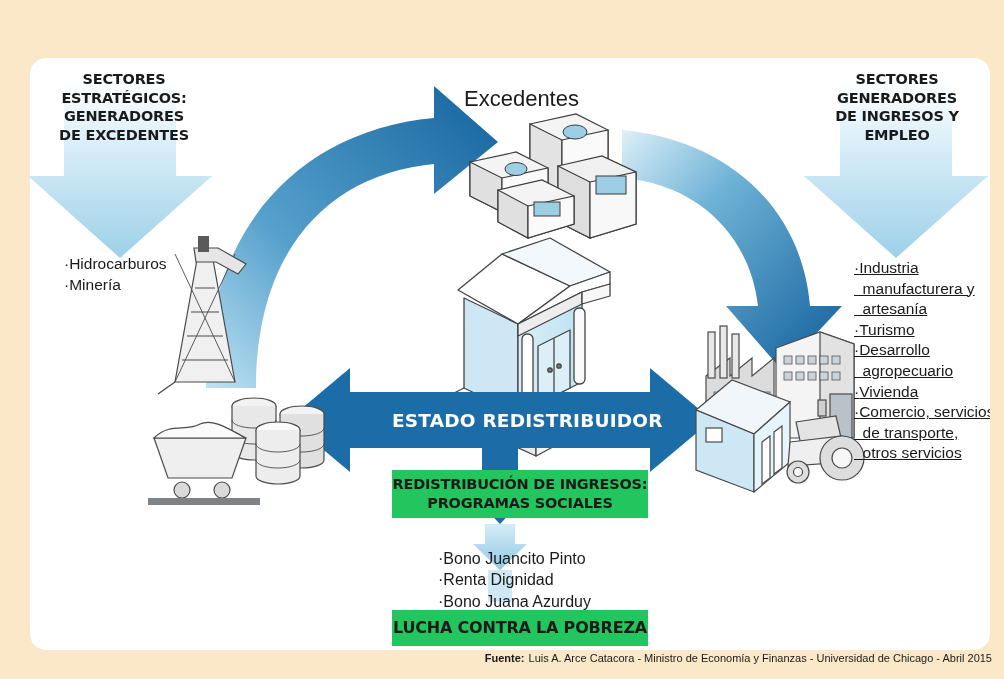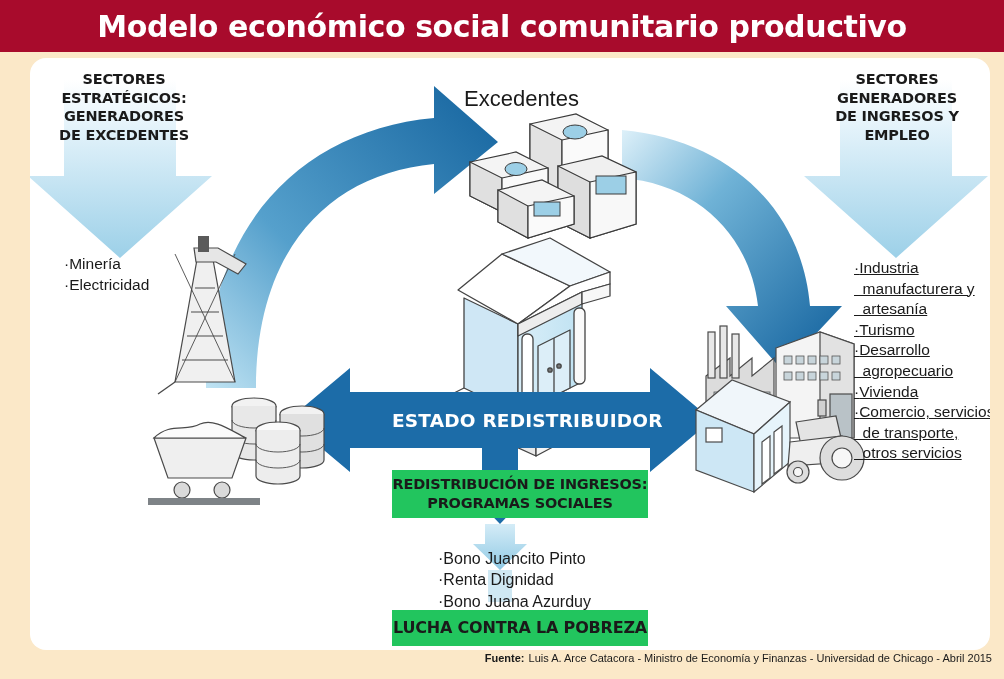--- a/index.html
+++ b/index.html
@@ -72,23 +72,20 @@
     font-family:"DejaVu Sans", sans-serif;
     font-weight:bold;font-size:18.5px;color:#FFFFFF;
     letter-spacing:0.2px;white-space:nowrap;
   }
 </style>
 </head>
 <body>
 
 <div id="page">
 
-  <div class="header">
-    <div class="header-title">Modelo económico social comunitario productivo</div>
-  </div>
 
   <div class="canvas">
 
     <svg class="layer" viewBox="0 0 960 592">
       <defs>
         <linearGradient id="gradDownL" x1="0" y1="0" x2="0" y2="1">
           <stop offset="0%" stop-color="#FFFFFF"></stop>
           <stop offset="28%" stop-color="#E2F2FA"></stop>
           <stop offset="100%" stop-color="#9CD0E8"></stop>
         </linearGradient>
@@ -285,22 +282,22 @@
     </svg>
 
     <div class="cap" style="left:22px;top:12px;width:144px;">
       <div>SECTORES</div>
       <div>ESTRATÉGICOS:</div>
       <div>GENERADORES</div>
       <div>DE EXCEDENTES</div>
     </div>
 
     <div class="bullets" style="left:34px;top:196px;width:150px;">
+      <div class="b">·<span>Hidrocarburos</span></div>
       <div class="b">·<span>Minería</span></div>
-      <div class="b">·<span>Electricidad</span></div>
     </div>
 
     <div class="cap" style="left:792px;top:12px;width:150px;">
       <div>SECTORES</div>
       <div>GENERADORES</div>
       <div>DE INGRESOS Y</div>
       <div>EMPLEO</div>
     </div>
 
     <div class="bullets" style="left:824px;top:200px;width:140px;text-decoration:underline;">

